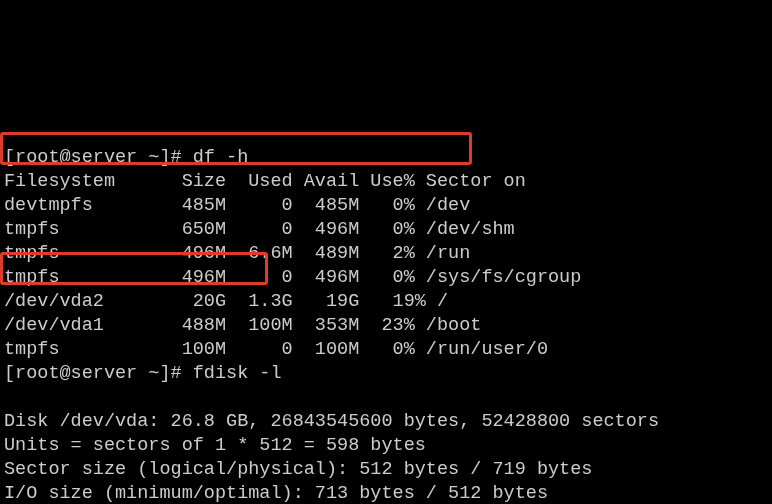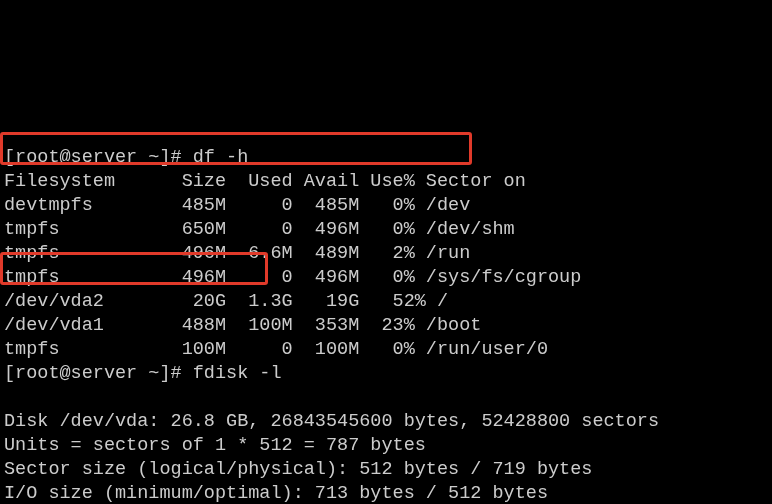--- a/index.html
+++ b/index.html
@@ -31,27 +31,27 @@
 
 
 
 <div class="term">
 <span class="row"><span>[root@server ~]# </span><span>df -h</span></span>
 <span class="row">Filesystem      Size  Used Avail Use% Sector on</span>
 <span class="row">devtmpfs        485M     0  485M   0% /dev</span>
 <span class="row">tmpfs           650M     0  496M   0% /dev/shm</span>
 <span class="row">tmpfs           496M  6.6M  489M   2% /run</span>
 <span class="row">tmpfs           496M     0  496M   0% /sys/fs/cgroup</span>
-<span class="row">/dev/vda2        20G  1.3G   19G   52% /</span>
+<span class="row">/dev/vda2        20G  1.3G   19G   19% /</span>
 <span class="row">/dev/vda1       488M  100M  353M  23% /boot</span>
 <span class="row">tmpfs           100M     0  100M   0% /run/user/0</span>
 <span class="row"><span>[root@server ~]# </span><span>fdisk -l</span></span>
 <span class="row"></span>
 <span class="row"><span>Disk /dev/vda: 26.8 GB,</span><span> 26843545600 bytes, 52428800 sectors</span></span>
-<span class="row">Units = sectors of 1 * 512 = 787 bytes</span>
+<span class="row">Units = sectors of 1 * 512 = 598 bytes</span>
 <span class="row">Sector size (logical/physical): 512 bytes / 719 bytes</span>
 <span class="row">I/O size (minimum/optimal): 713 bytes / 512 bytes</span>
 
 
 <span class="row"></span>
 
 
 
 </div>
 

